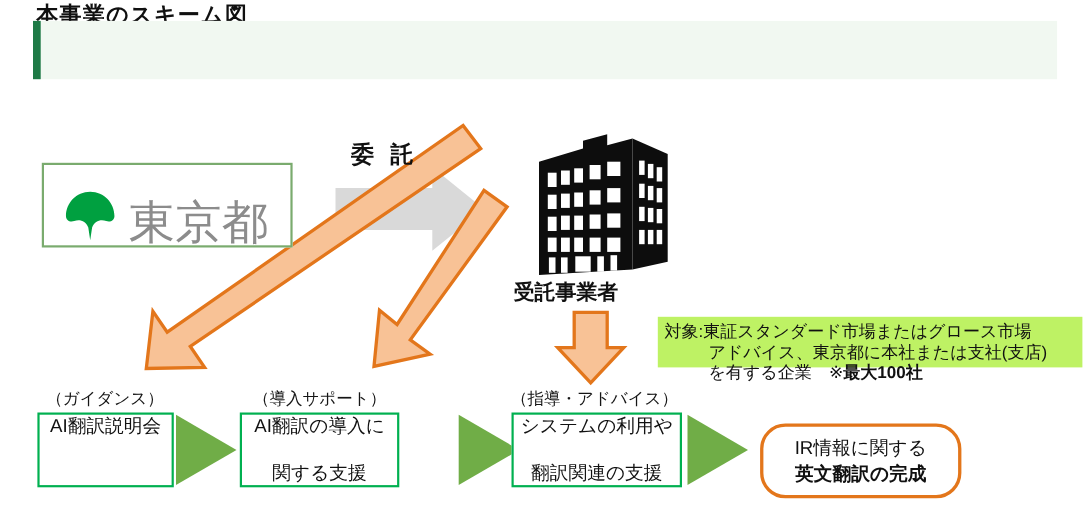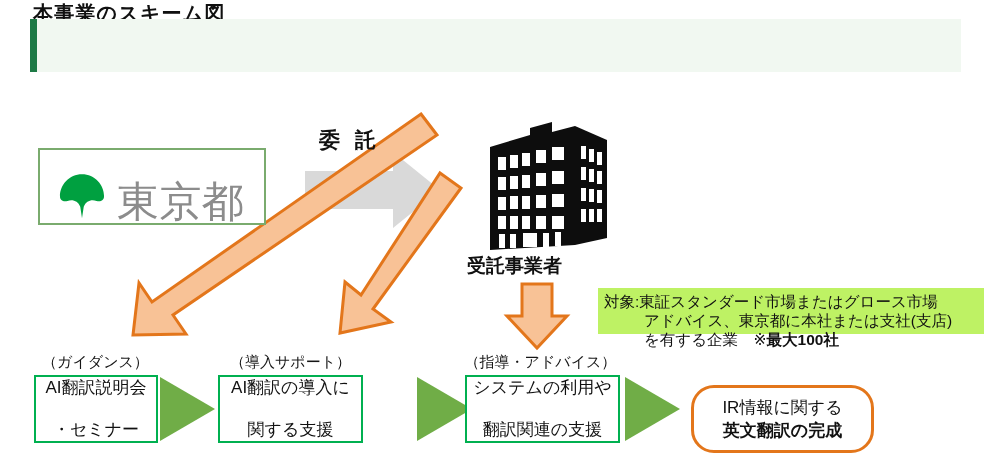--- a/index.html
+++ b/index.html
@@ -288,21 +288,20 @@
 
   <div id="criteria-box">
     <div class="criteria-line">対象:東証スタンダード市場またはグロース市場</div>
     <div class="criteria-line indent">アドバイス、東京都に本社または支社(支店)</div>
     <div class="criteria-line indent2"><span>を有する企業　※</span><span id="criteria-max">最大100社</span></div>
   </div>
 
   <div class="step-caption" style="left:23px; top:353px; width:145px;">（ガイダンス）</div>
   <div class="step-box" style="left:34px; top:375px; width:124px; height:68px;">
     <div class="step-line">AI翻訳説明会</div>
-    <div class="step-line">・セミナー</div>
   </div>
 
   <div class="step-caption" style="left:218px; top:353px; width:145px;">（導入サポート）</div>
   <div class="step-box" style="left:218px; top:375px; width:145px; height:68px;">
     <div class="step-line">AI翻訳の導入に</div>
     <div class="step-line">関する支援</div>
   </div>
 
   <div class="step-caption" style="left:463px; top:353px; width:155px;">（指導・アドバイス）</div>
   <div class="step-box" style="left:465px; top:375px; width:155px; height:68px;">

